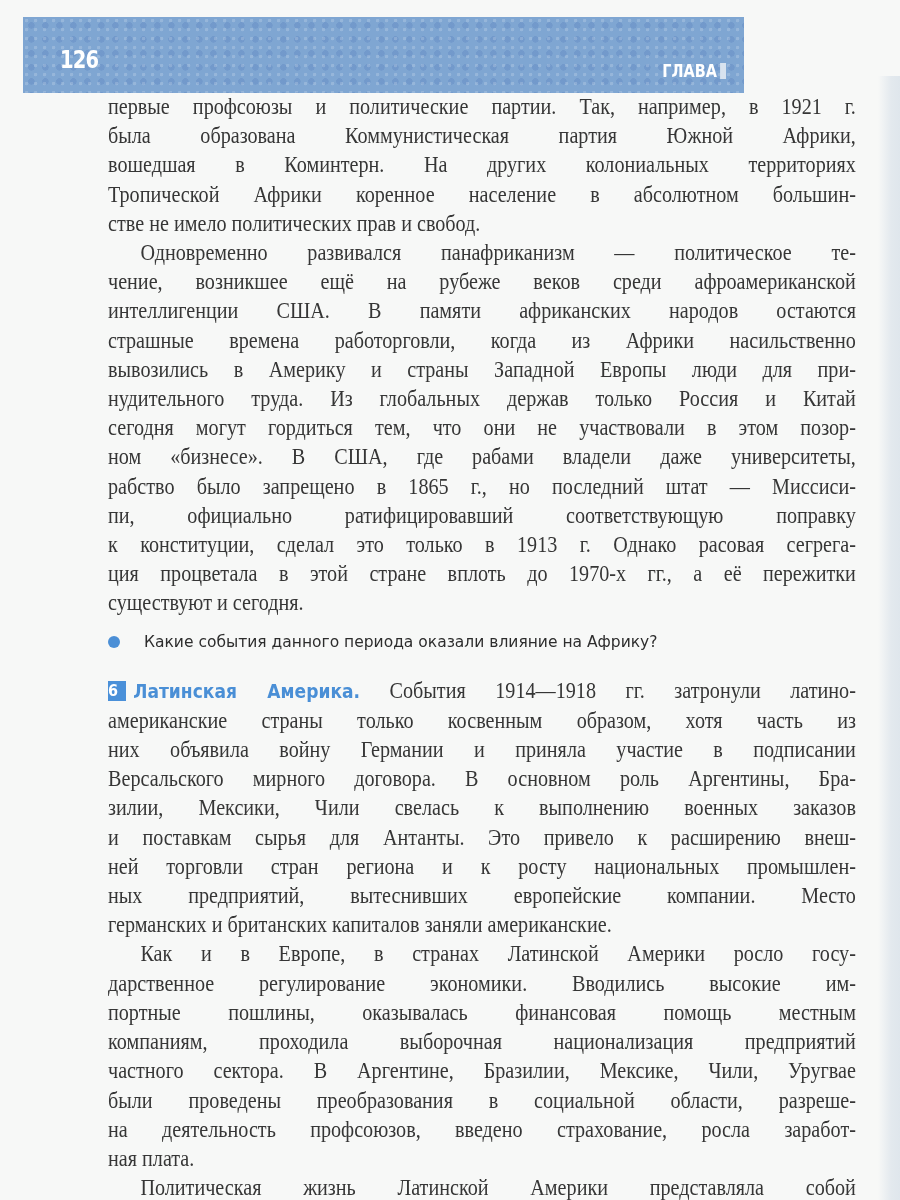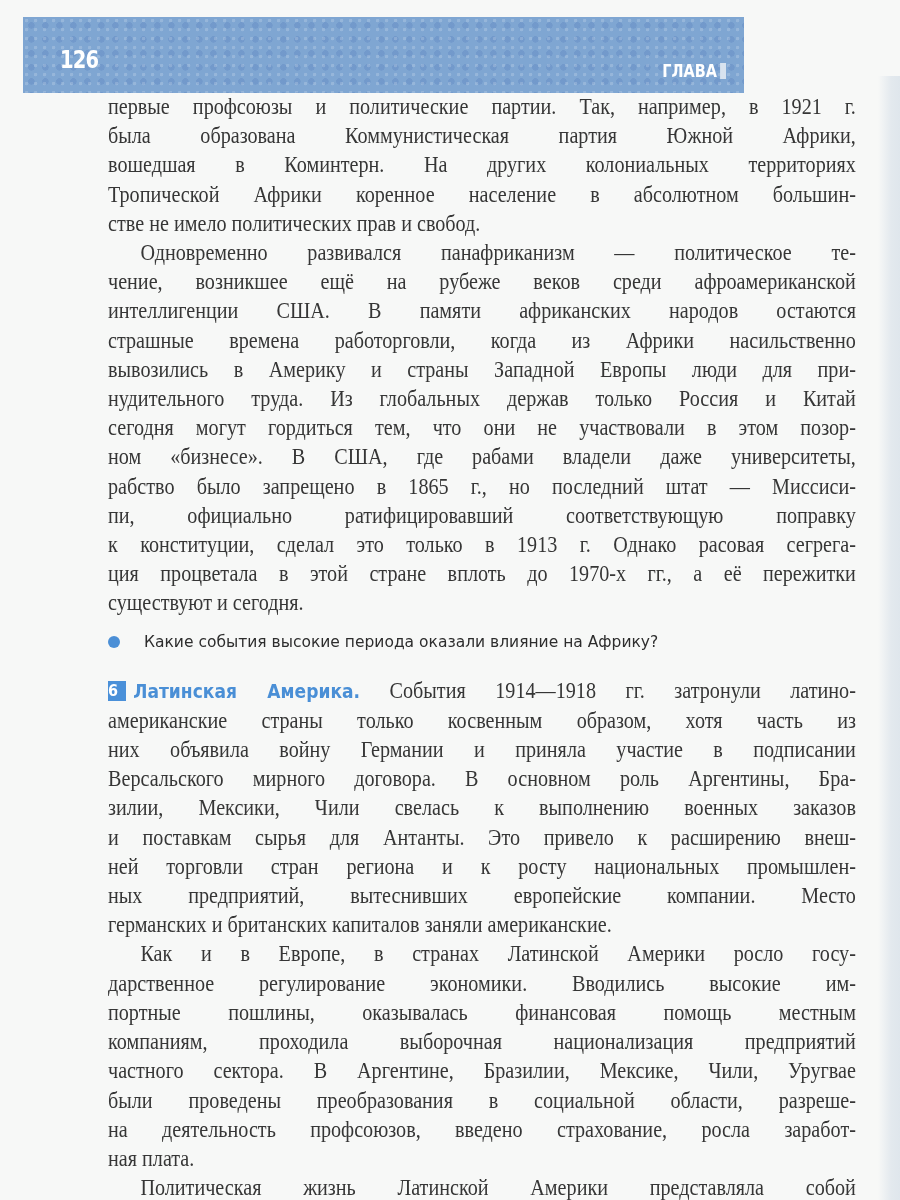--- a/index.html
+++ b/index.html
@@ -101,21 +101,21 @@
     <span class="line">ном «бизнесе». В США, где рабами владели даже университеты,</span>
     <span class="line">рабство было запрещено в 1865 г., но последний штат — Миссиси-</span>
     <span class="line">пи, официально ратифицировавший соответствующую поправку</span>
     <span class="line">к конституции, сделал это только в 1913 г. Однако расовая сегрега-</span>
     <span class="line">ция процветала в этой стране вплоть до 1970-х гг., а её пережитки</span>
     <span class="line last">существуют и сегодня.</span>
   </div>
 
   <div class="question">
     <span class="bullet"></span>
-    <span>Какие события высокие периода оказали влияние на Африку?</span>
+    <span>Какие события данного периода оказали влияние на Африку?</span>
   </div>
 
   <div class="p">
     <span class="line"><span class="section-badge">6</span><span class="section-title">Латинская Америка.</span> <span>События 1914—1918 гг. затронули латино-</span></span>
     <span class="line">американские страны только косвенным образом, хотя часть из</span>
     <span class="line">них объявила войну Германии и приняла участие в подписании</span>
     <span class="line">Версальского мирного договора. В основном роль Аргентины, Бра-</span>
     <span class="line">зилии, Мексики, Чили свелась к выполнению военных заказов</span>
     <span class="line">и поставкам сырья для Антанты. Это привело к расширению внеш-</span>
     <span class="line">ней торговли стран региона и к росту национальных промышлен-</span>

